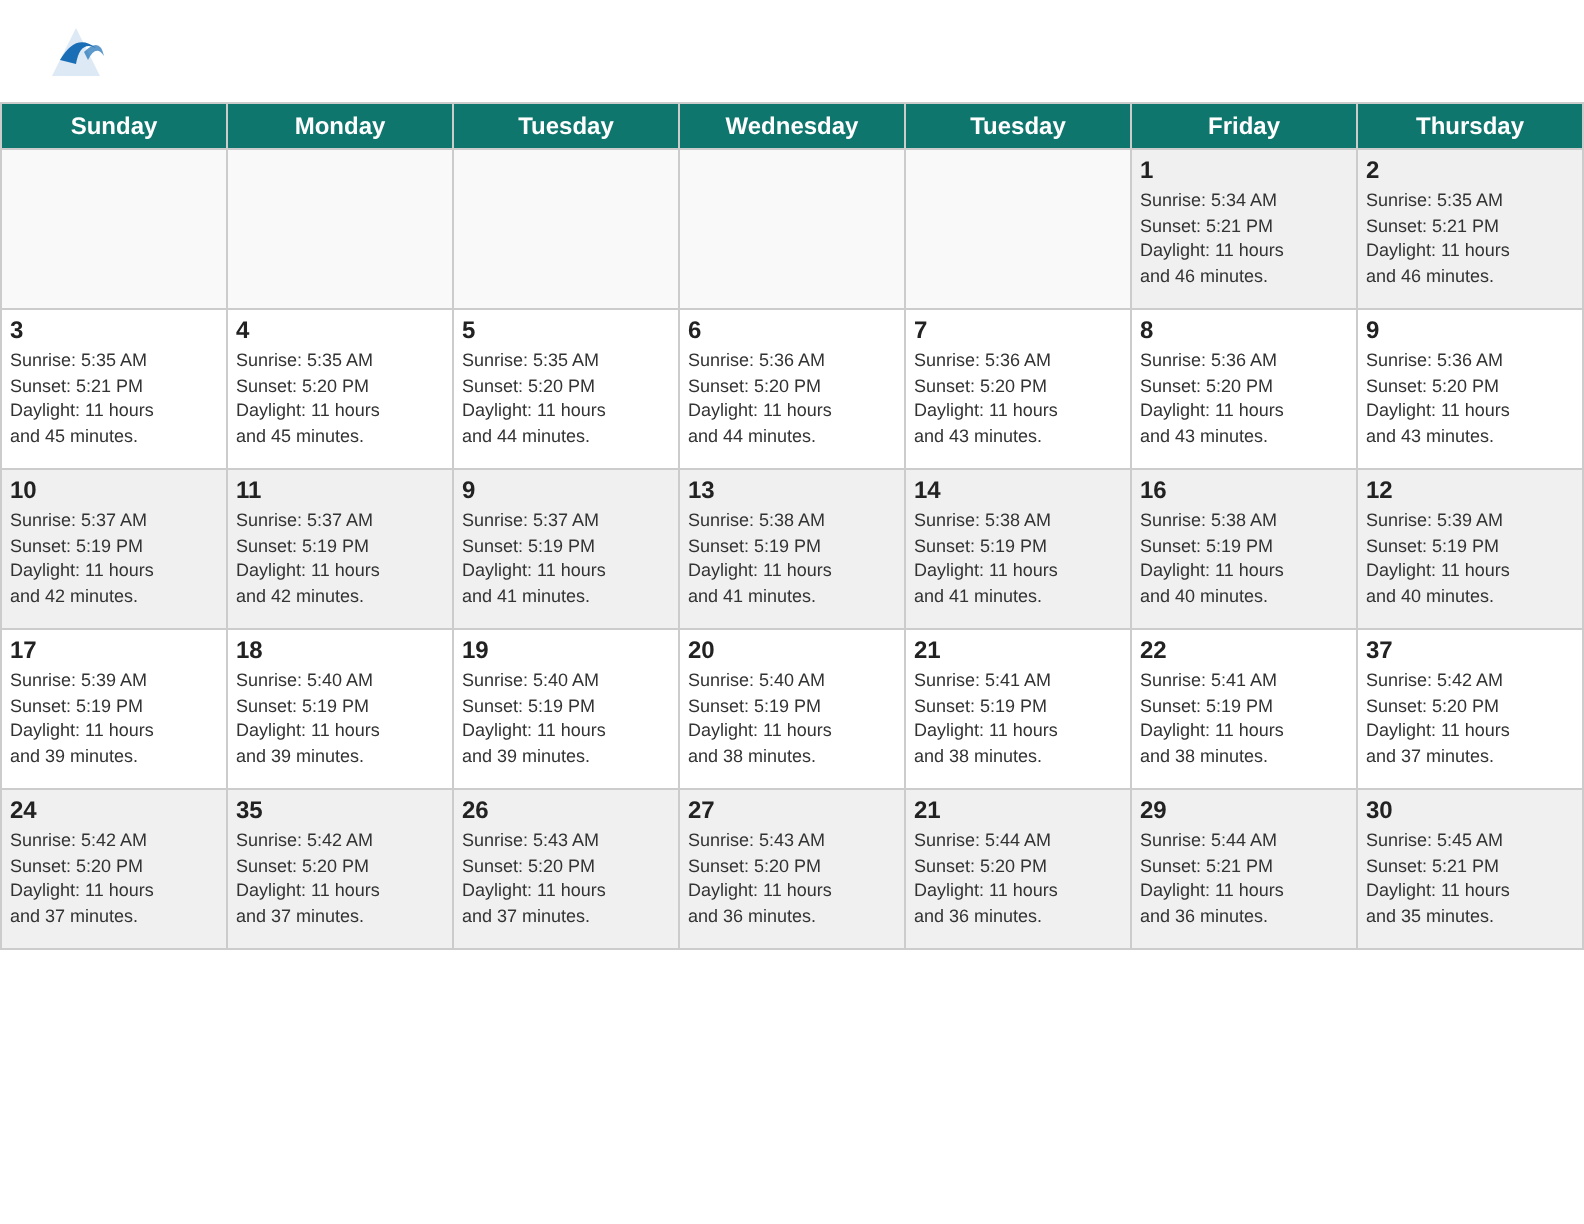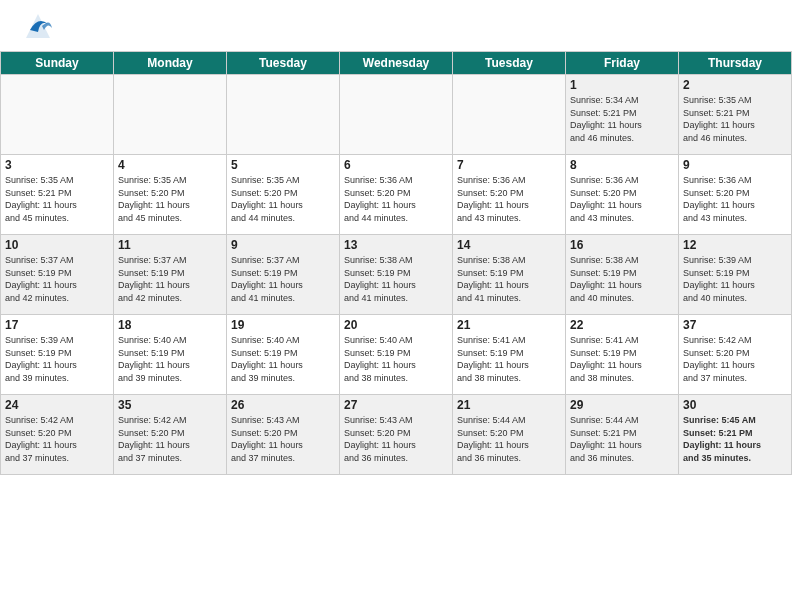--- a/index.html
+++ b/index.html
@@ -269,21 +269,21 @@
           </td>
           <td class="shaded">
             <span class="day-num">29</span>
             <div class="day-info" style="white-space: pre-line;">Sunrise: 5:44 AM
 Sunset: 5:21 PM
 Daylight: 11 hours
 and 36 minutes.</div>
           </td>
           <td class="shaded">
             <span class="day-num">30</span>
-            <div class="day-info" style="white-space: pre-line; font-weight: bold;">Sunrise: 5:45 AM
+            <div class="day-info" style="white-space: pre-line;">Sunrise: 5:45 AM
 Sunset: 5:21 PM
 Daylight: 11 hours
 and 35 minutes.</div>
           </td>
         </tr>
       </tbody>
   </table>
 </div>
 
 </body></html>

